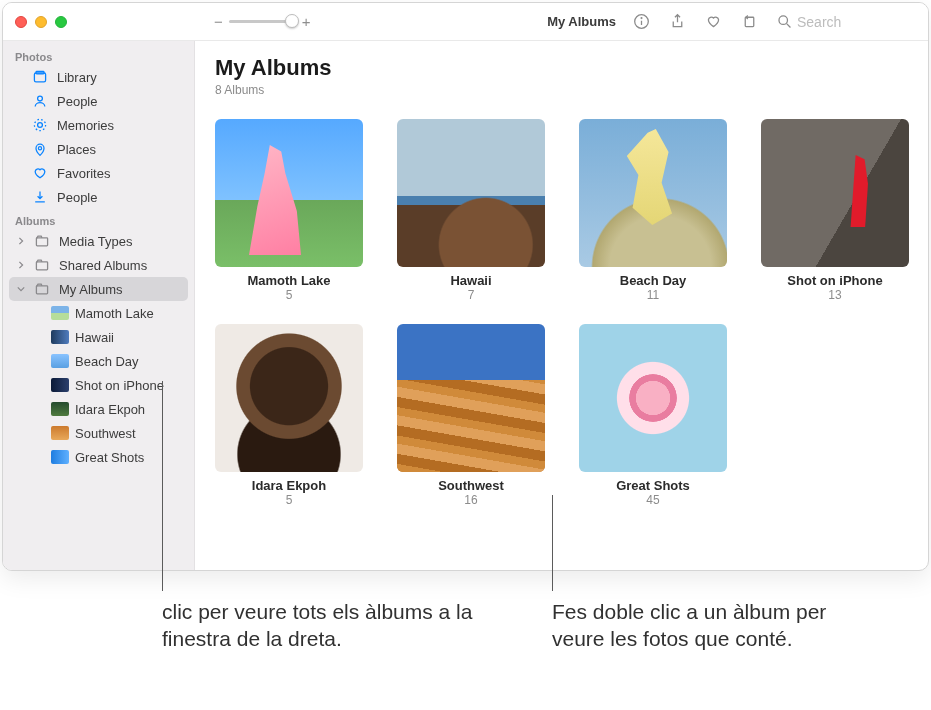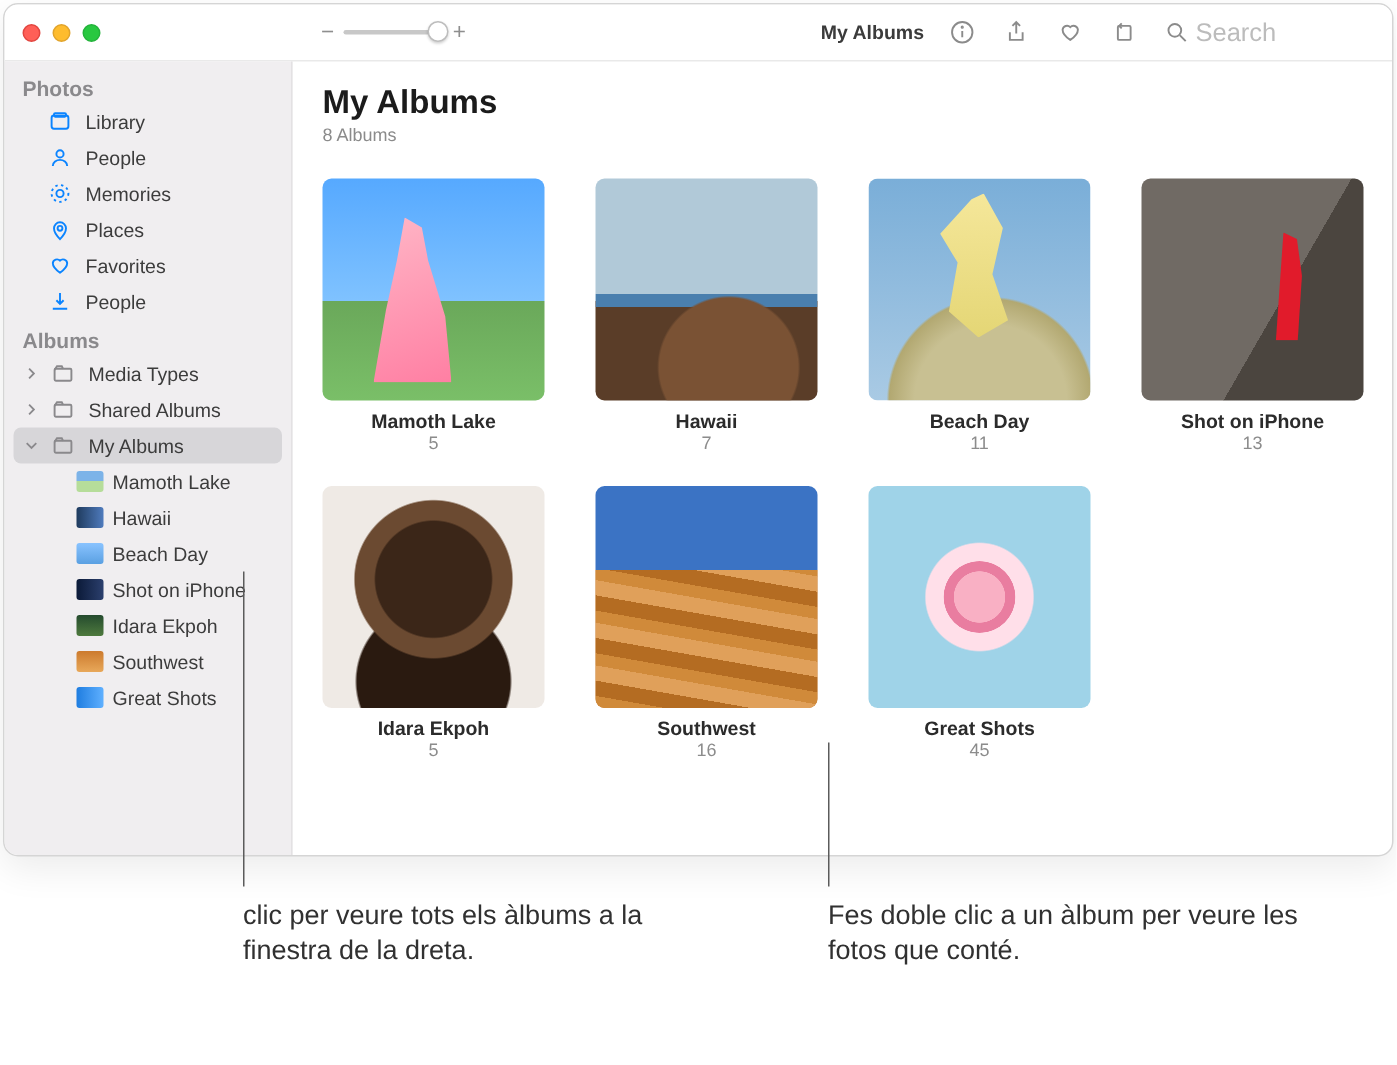--- a/index.html
+++ b/index.html
@@ -15,24 +15,24 @@
 .tl.red { background: #ff5f57; border: 0.5px solid #e24640; }
 .tl.yel { background: #febc2e; border: 0.5px solid #e1a42c; }
 .tl.grn { background: #28c840; border: 0.5px solid #24b33b; }
 .zoom-ctrl { display: flex; align-items: center; gap: 6px; margin-left: 135px; color: #8e8e8e; font-size: 15px; }
 .slider-track { width: 67px; height: 3px; background: #c8c8c8; border-radius: 2px; position: relative; }
 .slider-thumb { width: 14px; height: 14px; background: #fff; border: 0.5px solid #bdbdbd; border-radius: 50%; position: absolute; right: -3px; top: -6px; box-shadow: 0 1px 2px rgba(0,0,0,0.2);}
 .title-center { flex: 1; text-align: right; padding-right: 16px; font-size: 13px; font-weight: 600; color: #3b3b3b;}
 .toolbar-right { display: flex; align-items: center; gap: 18px; padding-right: 12px; }
 .toolbar-right .ico { width: 18px; height: 18px; display: flex; align-items: center; justify-content: center; color: #8b8b8b; }
 .toolbar-right svg { width: 17px; height: 17px; stroke: #8b8b8b; fill: none; stroke-width: 1.5; }
-.search-wrap { display: flex; align-items: center; gap: 4px; color: #bcbcbc; font-size: 17px; width: 140px;}
+.search-wrap { display: flex; align-items: center; gap: 4px; color: #bcbcbc; font-size: 14px; width: 140px;}
 .body { flex: 1; display: flex; min-height: 0; }
 .sidebar { width: 192px; background: #f0eef0; border-right: 1px solid #e3e1e3; padding: 6px 0 0; font-size: 13px; overflow: hidden;}
-.sb-section-title { color: #8a898c; font-size: 14px; font-weight: 600; padding: 4px 12px 2px; }
+.sb-section-title { color: #8a898c; font-size: 11px; font-weight: 600; padding: 4px 12px 2px; }
 .sb-item { display: flex; align-items: center; gap: 8px; padding: 3px 8px 3px 22px; color: #3c3c3c; cursor: default; border-radius: 5px; margin: 0 6px; height: 24px;}
 .sb-item .ico { width: 18px; height: 16px; display: flex; align-items: center; justify-content: center; }
 .sb-item svg { stroke: #0b84ff; fill: none; stroke-width: 1.6; width: 16px; height: 16px; }
 .sb-item.album svg, .sb-item.alb-hdr svg { stroke: #8a898c; }
 .sb-item.selected { background: #d7d6d9; }
 .sb-item.child { padding-left: 42px; gap: 6px; }
 .sb-item .disc { width: 8px; height: 8px; color: #8a898c; margin-left: -14px;}
 .sb-thumb { width: 18px; height: 14px; border-radius: 2px; flex-shrink: 0;}
 .t1{background:linear-gradient(#7cb3e8 50%,#b6dd9a 50%);} .t2{background:linear-gradient(90deg,#1f3b5e,#4f7bbd);}
 .t3{background:linear-gradient(#89c3ff,#5aa0e2);} .t4{background:linear-gradient(90deg,#0b1a38,#2b3f6d);}
@@ -60,21 +60,21 @@
 .c5{background:linear-gradient(#3b73c4 0 38%,#c47a2d 38% 100%);}
 .c5::after{content:"";position:absolute;inset:38% 0 0;background:repeating-linear-gradient(10deg,#d08a3a 0 8px,#b46c22 8px 18px,#e0a05a 18px 28px);}
 .c6{background:radial-gradient(circle at 50% 50%,#ffdfe9 0 34%,#9fd3e8 35% 100%);}
 .c6::after{content:"";position:absolute;left:50px;top:50px;width:48px;height:48px;background:radial-gradient(circle at 50% 50%,#f9b0c4 0 50%,#e97da0 51% 70%,transparent 71%);border-radius:50%;}
 .c7{background:linear-gradient(#bfb098,#d8cbb4);}
 .c7::after{content:"";position:absolute;inset:0;background:radial-gradient(circle at 50% 44%,#f1e6cf 26%,transparent 27%),radial-gradient(circle at 42% 40%,#1a1a1a 4%,transparent 5%),radial-gradient(circle at 58% 40%,#1a1a1a 4%,transparent 5%),radial-gradient(ellipse at 50% 52%,#2a2a2a 6%,transparent 7%),radial-gradient(ellipse at 50% 78%,#e9dcc2 30% 44%,transparent 45%);}
 
 .callouts { display: flex; gap: 60px; padding: 0 0 0 162px; margin-top: 0;}
 .callout { position: relative; width: 330px; }
 .callout .line { position: absolute; width: 1px; background: #5b5b5b; left: 0; }
-.callout p { font-size: 18px; color: #313131; line-height: 1.28; padding-top: 26px;}
+.callout p { font-size: 21px; color: #313131; line-height: 1.28; padding-top: 26px;}
 .l1 { top: -192px; height: 210px; }
 .l2 { top: -78px; height: 96px; left: 0;}
 .callout.c-b { width: 330px; }
 </style>
 </head>
 <body>
 
 <div class="window">
   <div class="titlebar">
     <div class="traffic">

